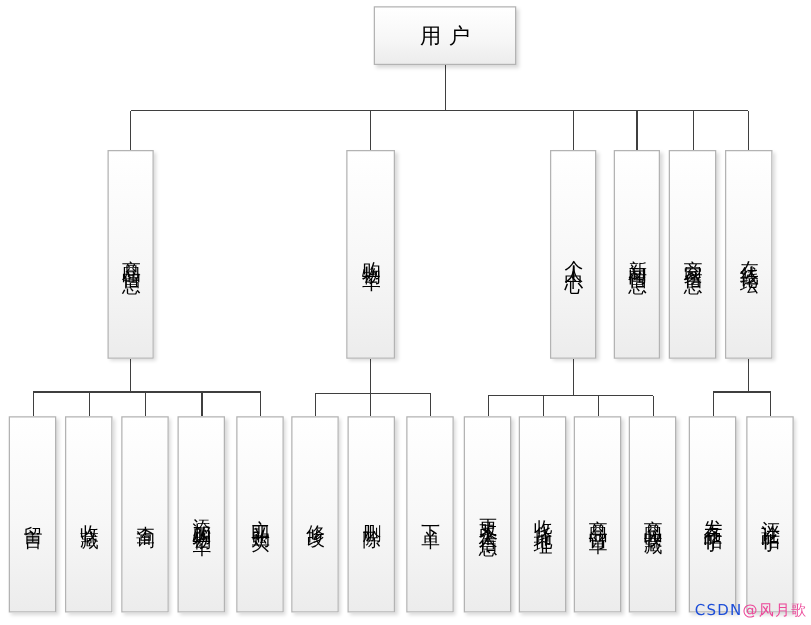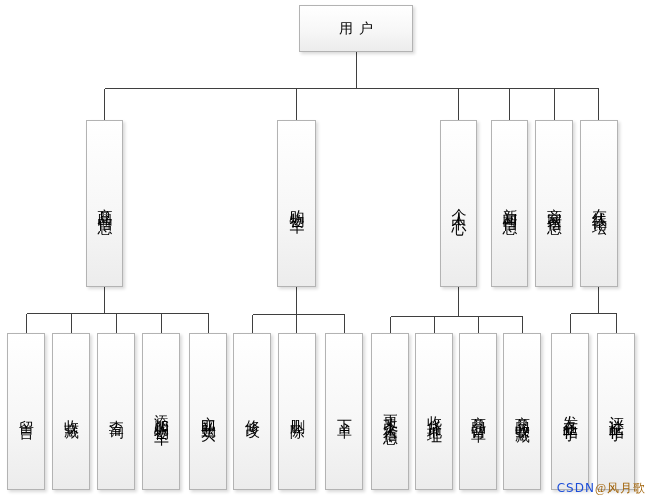--- a/index.html
+++ b/index.html
@@ -21,41 +21,41 @@
     box-sizing:border-box;
     border:1px solid #b3b3b3;
     background:linear-gradient(180deg,#ffffff 0%,#f7f7f7 55%,#ececec 100%);
     box-shadow:2px 2px 3px rgba(0,0,0,0.15);
     display:flex;
     align-items:center;
     justify-content:center;
     color:#000;
   }
   .node.h{
-    font-size:14px;
+    font-size:17px;
     letter-spacing:6px;
     padding-left:6px; 
   }
   .vtext{
     writing-mode:vertical-rl;
     text-orientation:upright;
     font-size:15px;
     letter-spacing:4px;
     line-height:1;
     white-space:nowrap;
   }
   .watermark{
     position:absolute;
     right:3px;bottom:3px;
     font-size:12px;
     letter-spacing:1px;
     user-select:none;
   }
   .watermark .wm-en{color:#1d4ed8;}
-  .watermark .wm-cn{color:#a16207;font-family:Liberation Serif, serif;}
+  .watermark .wm-cn{color:#ec4899;}
 </style>
 </head>
 <body>
 
 <div class="canvas">
 
   <svg class="connectors" width="649" height="500" viewBox="0 0 649 500" stroke="#3f3f3f" stroke-width="1" fill="none" shape-rendering="crispEdges">
 
     <path d="M356.5,52 L356.5,88.5"></path>
 

